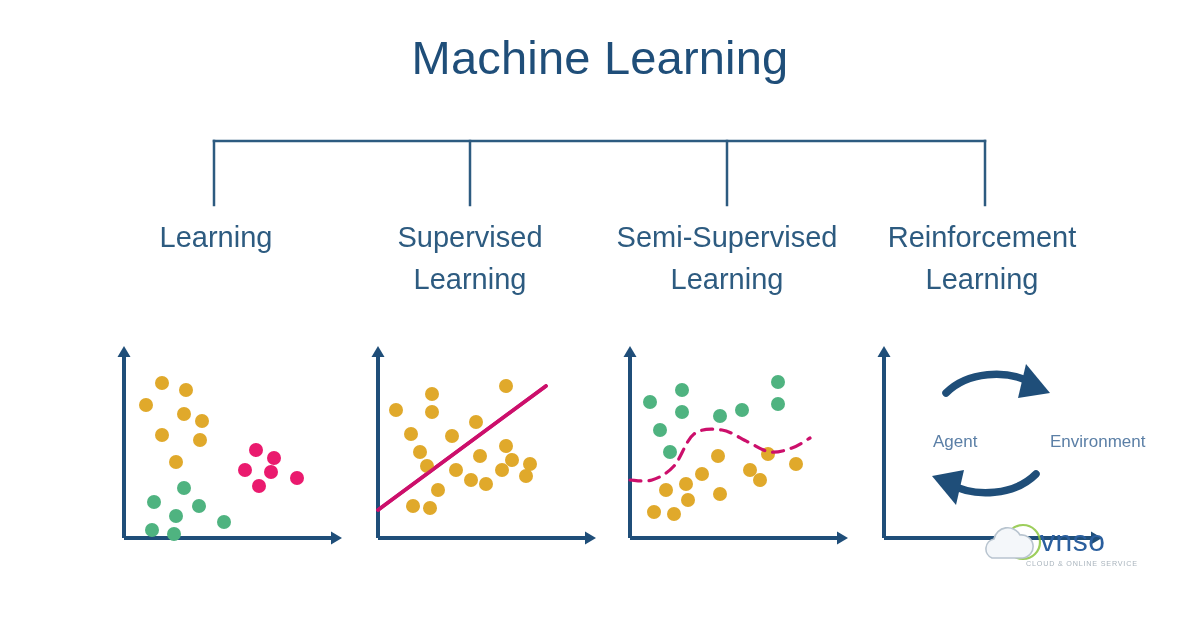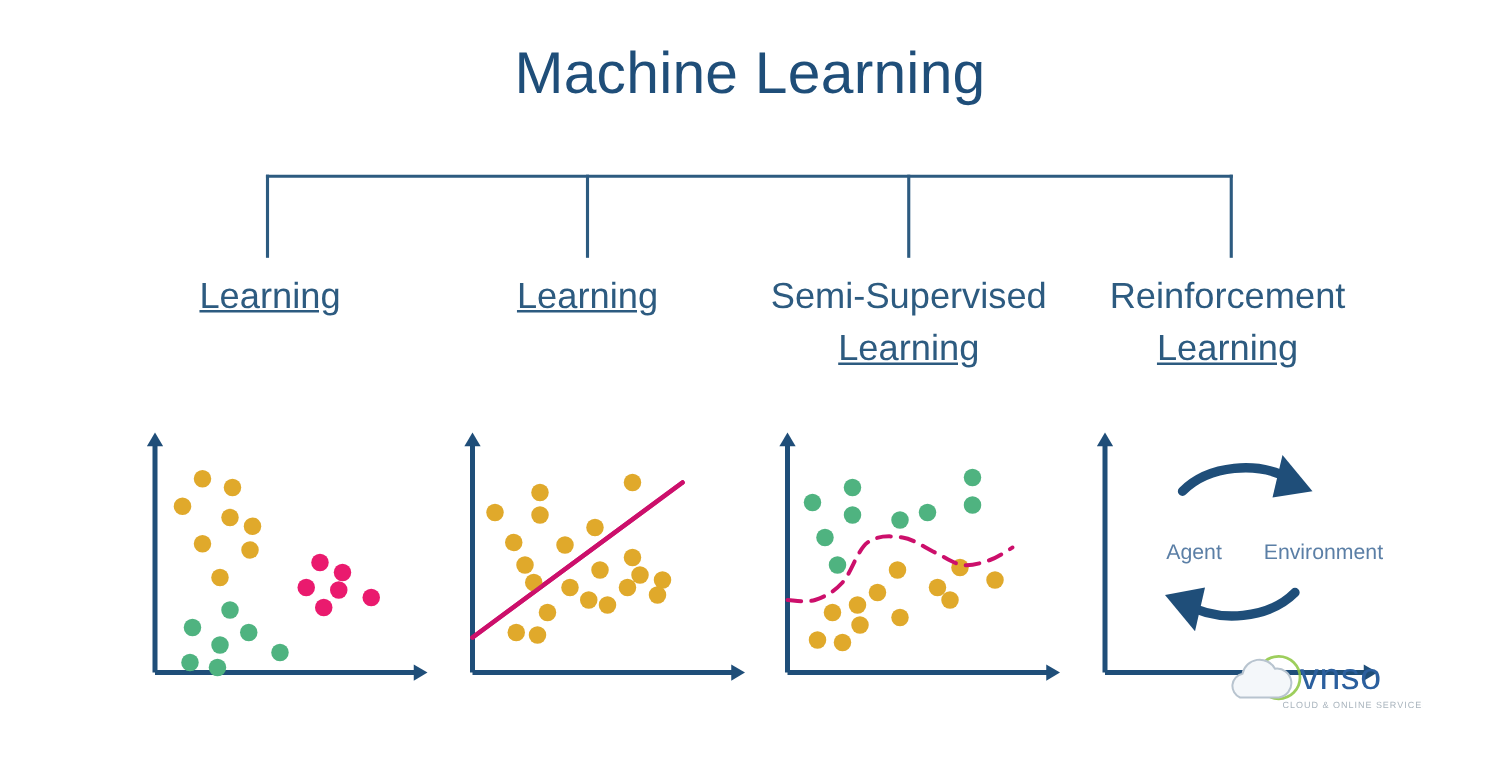--- a/index.html
+++ b/index.html
@@ -40,21 +40,21 @@
   .cat-label {
     position: absolute;
     top: 216px;
     width: 260px;
     text-align: center;
     font-size: 29px;
     line-height: 42px;
     font-weight: 400;
     color: #2d5b80;
   }
-  .cat-label .l2 { display: block; text-decoration: underline; }
+  .cat-label .l2 { display: block; }
   .panel {
     position: absolute;
     top: 340px;
     width: 250px;
     height: 220px;
   }
   .panel svg { display: block; }
   .rl-text {
     position: absolute;
     font-size: 17px;
@@ -84,20 +84,21 @@
         <path d="M470 141 L470 205"></path>
         <path d="M727 141 L727 205"></path>
         <path d="M985 141 L985 205"></path>
       </g>
   </svg>
 
   <div class="cat-label" style="left:86px;">
     <span class="l2">Learning</span>
   </div>
   <div class="cat-label" style="left:340px;">
+    <span>Supervised</span>
     <span class="l2">Learning</span>
   </div>
   <div class="cat-label" style="left:597px;">
     <span>Semi-Supervised</span>
     <span class="l2">Learning</span>
   </div>
   <div class="cat-label" style="left:852px;">
     <span>Reinforcement</span>
     <span class="l2">Learning</span>
   </div>
@@ -221,21 +222,21 @@
           <path d="M18 6 l-6.5 11 l13 0 z" fill="#1f4e79"></path>
           <path d="M236 198 l-11 -6.5 l0 13 z" fill="#1f4e79"></path>
         </g>
         <path d="M80 53 A62 46 0 0 1 168 44" stroke="#1f4e79" stroke-width="7.5" fill="none" stroke-linecap="round"></path>
         <path d="M160 24 L184 53 L152 58 Z" fill="#1f4e79"></path>
         <path d="M170 134 A62 46 0 0 1 82 143" stroke="#1f4e79" stroke-width="7.5" fill="none" stroke-linecap="round"></path>
         <path d="M90 165 L66 136 L98 130 Z" fill="#1f4e79"></path>
       </svg>
   </div>
   <div class="rl-text" style="left:891px; top:432px;">Agent</div>
-  <div class="rl-text" style="left:969px; top:432px;">Environment</div>
+  <div class="rl-text" style="left:1008px; top:432px;">Environment</div>
 
   <div class="logo">
     <svg width="160" height="60" viewBox="0 0 160 60">
       <g>
         <circle cx="45" cy="24" r="17" fill="none" stroke="#8cc63f" stroke-width="2.2" opacity="0.85"></circle>
         <path d="M14 40 a10 10 0 0 1 2 -19 a14 14 0 0 1 26 -4 a11 11 0 0 1 3 23 z" fill="#f4f7fa" stroke="#b8c4cf" stroke-width="1.6"></path>
       </g>
       <text x="62" y="33" font-family="'Liberation Sans', sans-serif" font-size="30" font-weight="400" fill="#2b5f9e" letter-spacing="0.5">vnso</text>
       <text x="48" y="48" font-family="'Liberation Sans', sans-serif" font-size="7.2" fill="#a9b4bd" letter-spacing="0.8">CLOUD &amp; ONLINE SERVICES</text>
     </svg>

